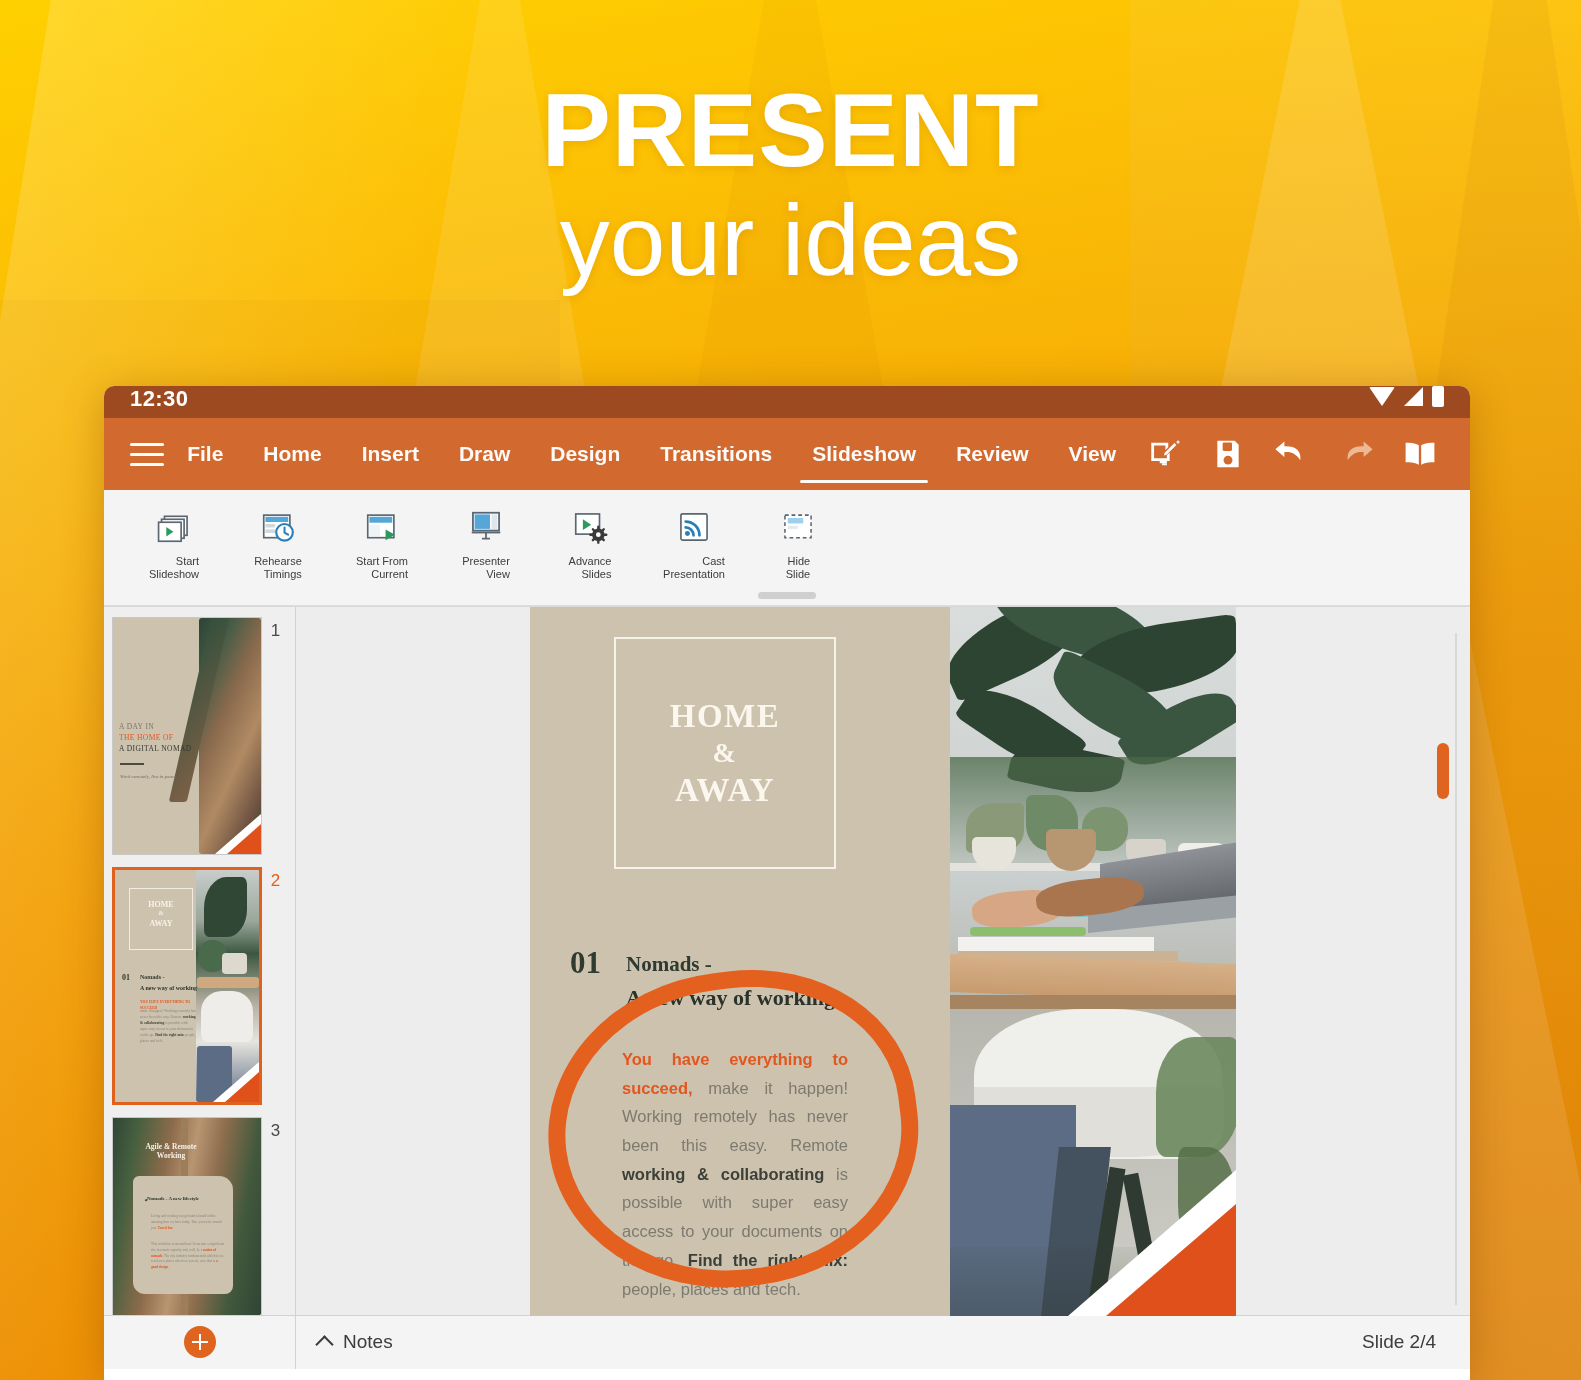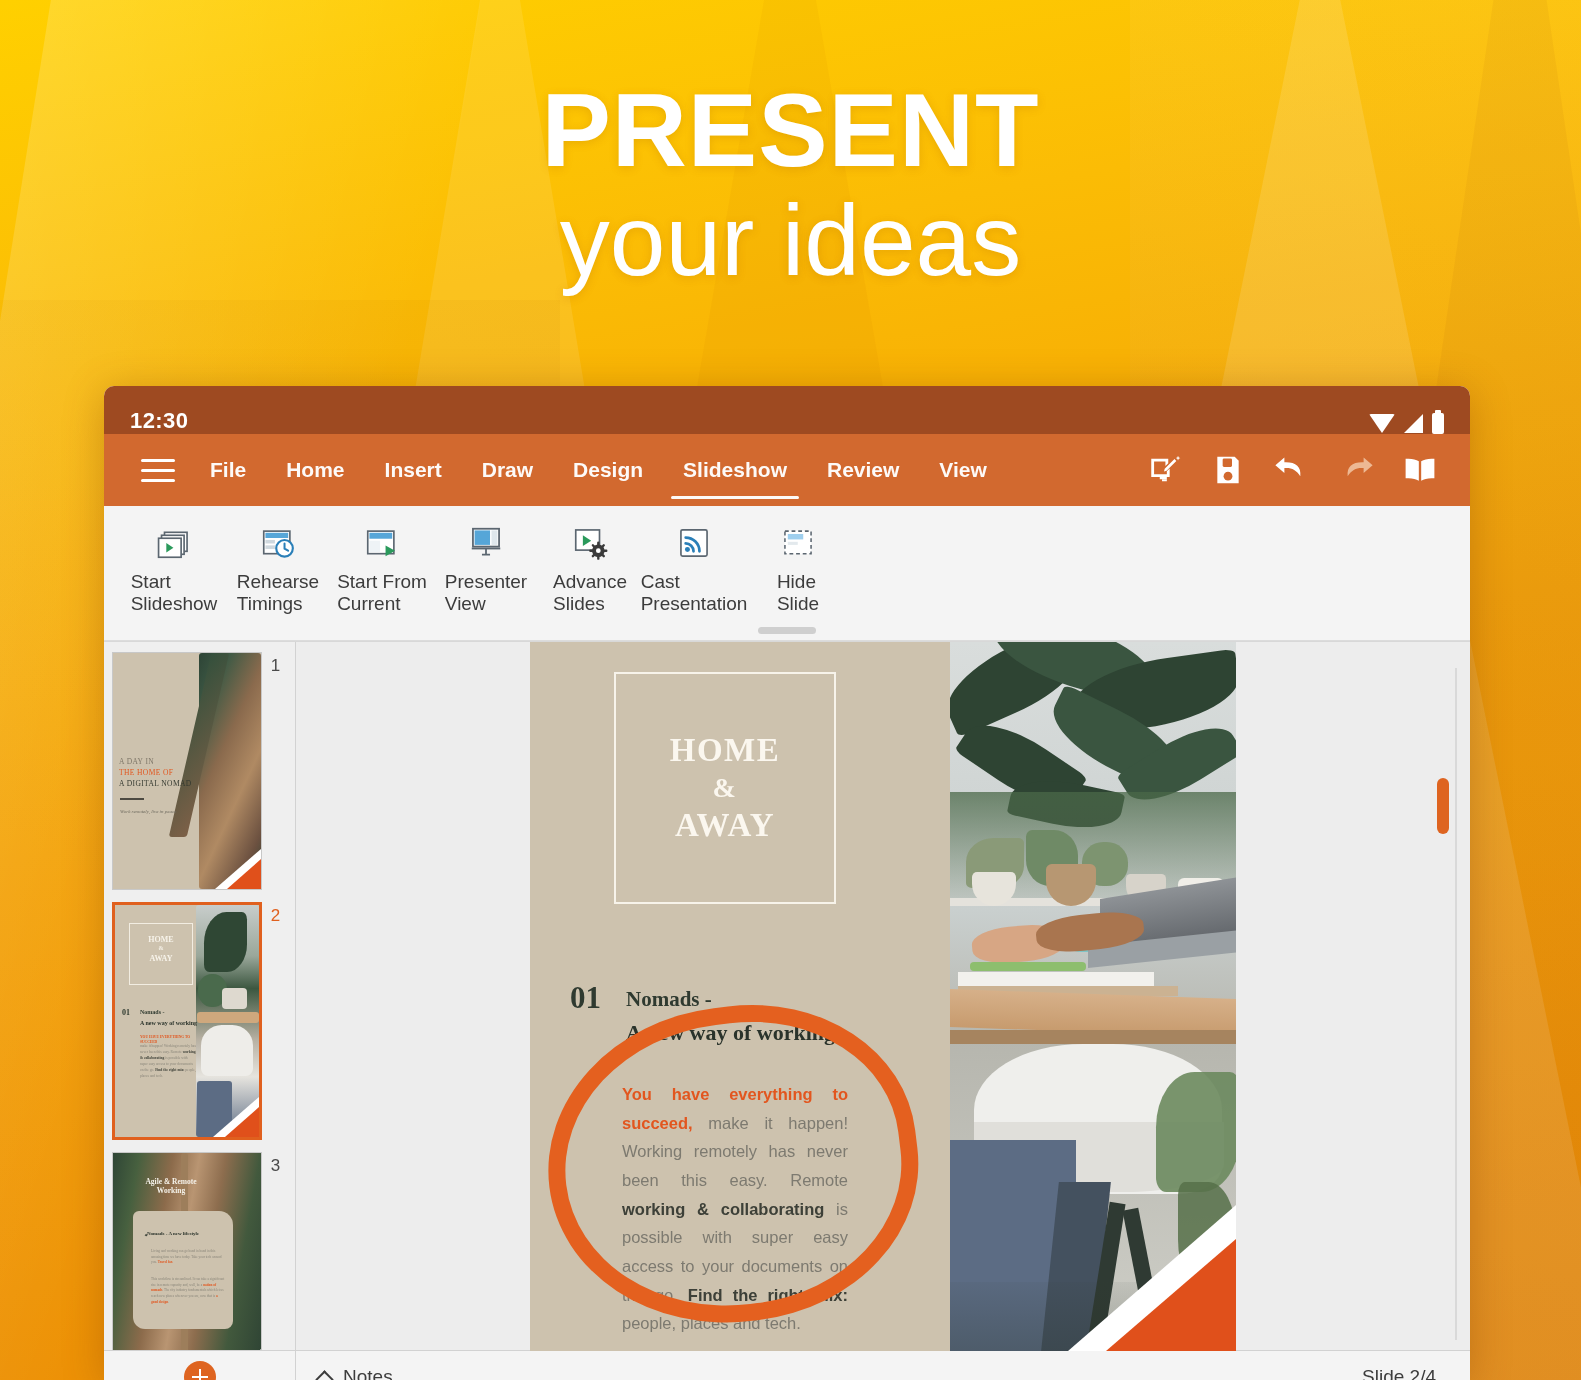--- a/index.html
+++ b/index.html
@@ -40,22 +40,22 @@
   #hero .l1{ font-size:104px; font-weight:bold; letter-spacing:1px; display:block; }
   #hero .l2{ font-size:100px; font-weight:normal; display:block; margin-top:8px; }
 
   
   #app{ position:absolute; left:104px; top:386px; width:1366px; height:994px;
         z-index:3; border-radius:10px 10px 0 0; overflow:hidden;
         box-shadow:0 6px 40px rgba(120,55,0,.33);
         background:#fff; }
 
   
-  #statusbar{ height:48px; background:#9e4a21; color:#fff;
-              display:flex; align-items:flex-end; padding:0 26px; }
+  #statusbar{ height:32px; background:#9e4a21; color:#fff;
+              display:flex; align-items:flex-start; padding:0 26px; }
   #statusbar .clock{ font-size:22px; font-weight:bold; letter-spacing:.4px; }
   #statusbar .sysicons{ margin-left:auto; display:flex; align-items:center; gap:9px; }
   .ic-wifi{ width:0;height:0; border-left:13px solid transparent; border-right:13px solid transparent;
             border-top:19px solid #fff; border-radius:2px; }
   .ic-signal{ width:0;height:0; border-left:19px solid transparent; border-bottom:19px solid #fff; }
   .ic-batt{ width:12px; height:21px; background:#fff; border-radius:2px; position:relative; }
   .ic-batt:after{ content:""; position:absolute; top:-3px; left:3px; width:6px; height:3px; background:#fff; border-radius:1px 1px 0 0; }
 
   
   #tabbar{ height:72px; background:#d2692f; display:flex; align-items:stretch; padding:0 18px 0 22px; }
@@ -66,21 +66,21 @@
   .tab.active:after{ content:""; position:absolute; left:8px; right:8px; bottom:7px; height:3px; background:#fff; border-radius:2px; }
   #quickicons{ margin-left:auto; display:flex; align-items:center; gap:8px; padding-right:4px; }
   .qbtn{ width:56px; height:56px; display:flex; align-items:center; justify-content:center; cursor:pointer; }
   .qbtn svg{ display:block; }
 
   
   #ribbon{ background:#f4f4f4; border-bottom:1px solid #dcdcdc; padding:8px 0 0 0; position:relative; }
   #cmds{ display:flex; align-items:flex-start; padding:4px 0 6px 18px; }
   .cmd{ width:104px; display:flex; flex-direction:column; align-items:center; cursor:pointer; padding-top:4px; }
   .cmd .glyph{ width:42px; height:42px; display:flex; align-items:center; justify-content:center; margin-bottom:7px; }
-  .cmd .lbl{ font-size:19px; color:#3c3c3c; text-align:left; line-height:1.18; }
+  .cmd .lbl{ font-size:11px; color:#3c3c3c; text-align:right; line-height:1.18; }
   #ribbongrip{ height:18px; display:flex; align-items:center; justify-content:center; background:#f4f4f4; }
   #ribbongrip i{ display:block; width:58px; height:7px; background:#cfcfcf; border-radius:4px; }
 
   
   #workarea{ display:flex; height:709px; background:#ebebeb; border-top:1px solid #d8d8d8; }
 
   
   #thumbs{ width:192px; background:#efefef; border-right:1px solid #d2d2d2;
            padding:6px 0 0 0; position:relative; overflow:hidden; }
   .thumbrow{ display:flex; padding:4px 6px 8px 8px; align-items:flex-start; }
@@ -195,20 +195,21 @@
     <div id="hamburger">
       <span></span>
         <span></span>
         <span></span>
     </div>
     <div class="tab">File</div>
     <div class="tab">Home</div>
     <div class="tab">Insert</div>
     <div class="tab">Draw</div>
     <div class="tab">Design</div>
+    <div class="tab">Transitions</div>
     <div class="tab active">Slideshow</div>
     <div class="tab">Review</div>
     <div class="tab">View</div>
 
     <div id="quickicons">
       <div class="qbtn">
         <svg width="34" height="34" viewBox="0 0 24 24">
             <path d="M3 4h12v3.2l-2 2V6H5v9h9v-2.1l2-2V17H3V4z" fill="#fff"></path>
             <path d="M9 17h5v1.6H9z" fill="#fff"></path>
             <path d="M10.6 18.6h3.4v1.3h-3.4z" fill="#fff"></path>

